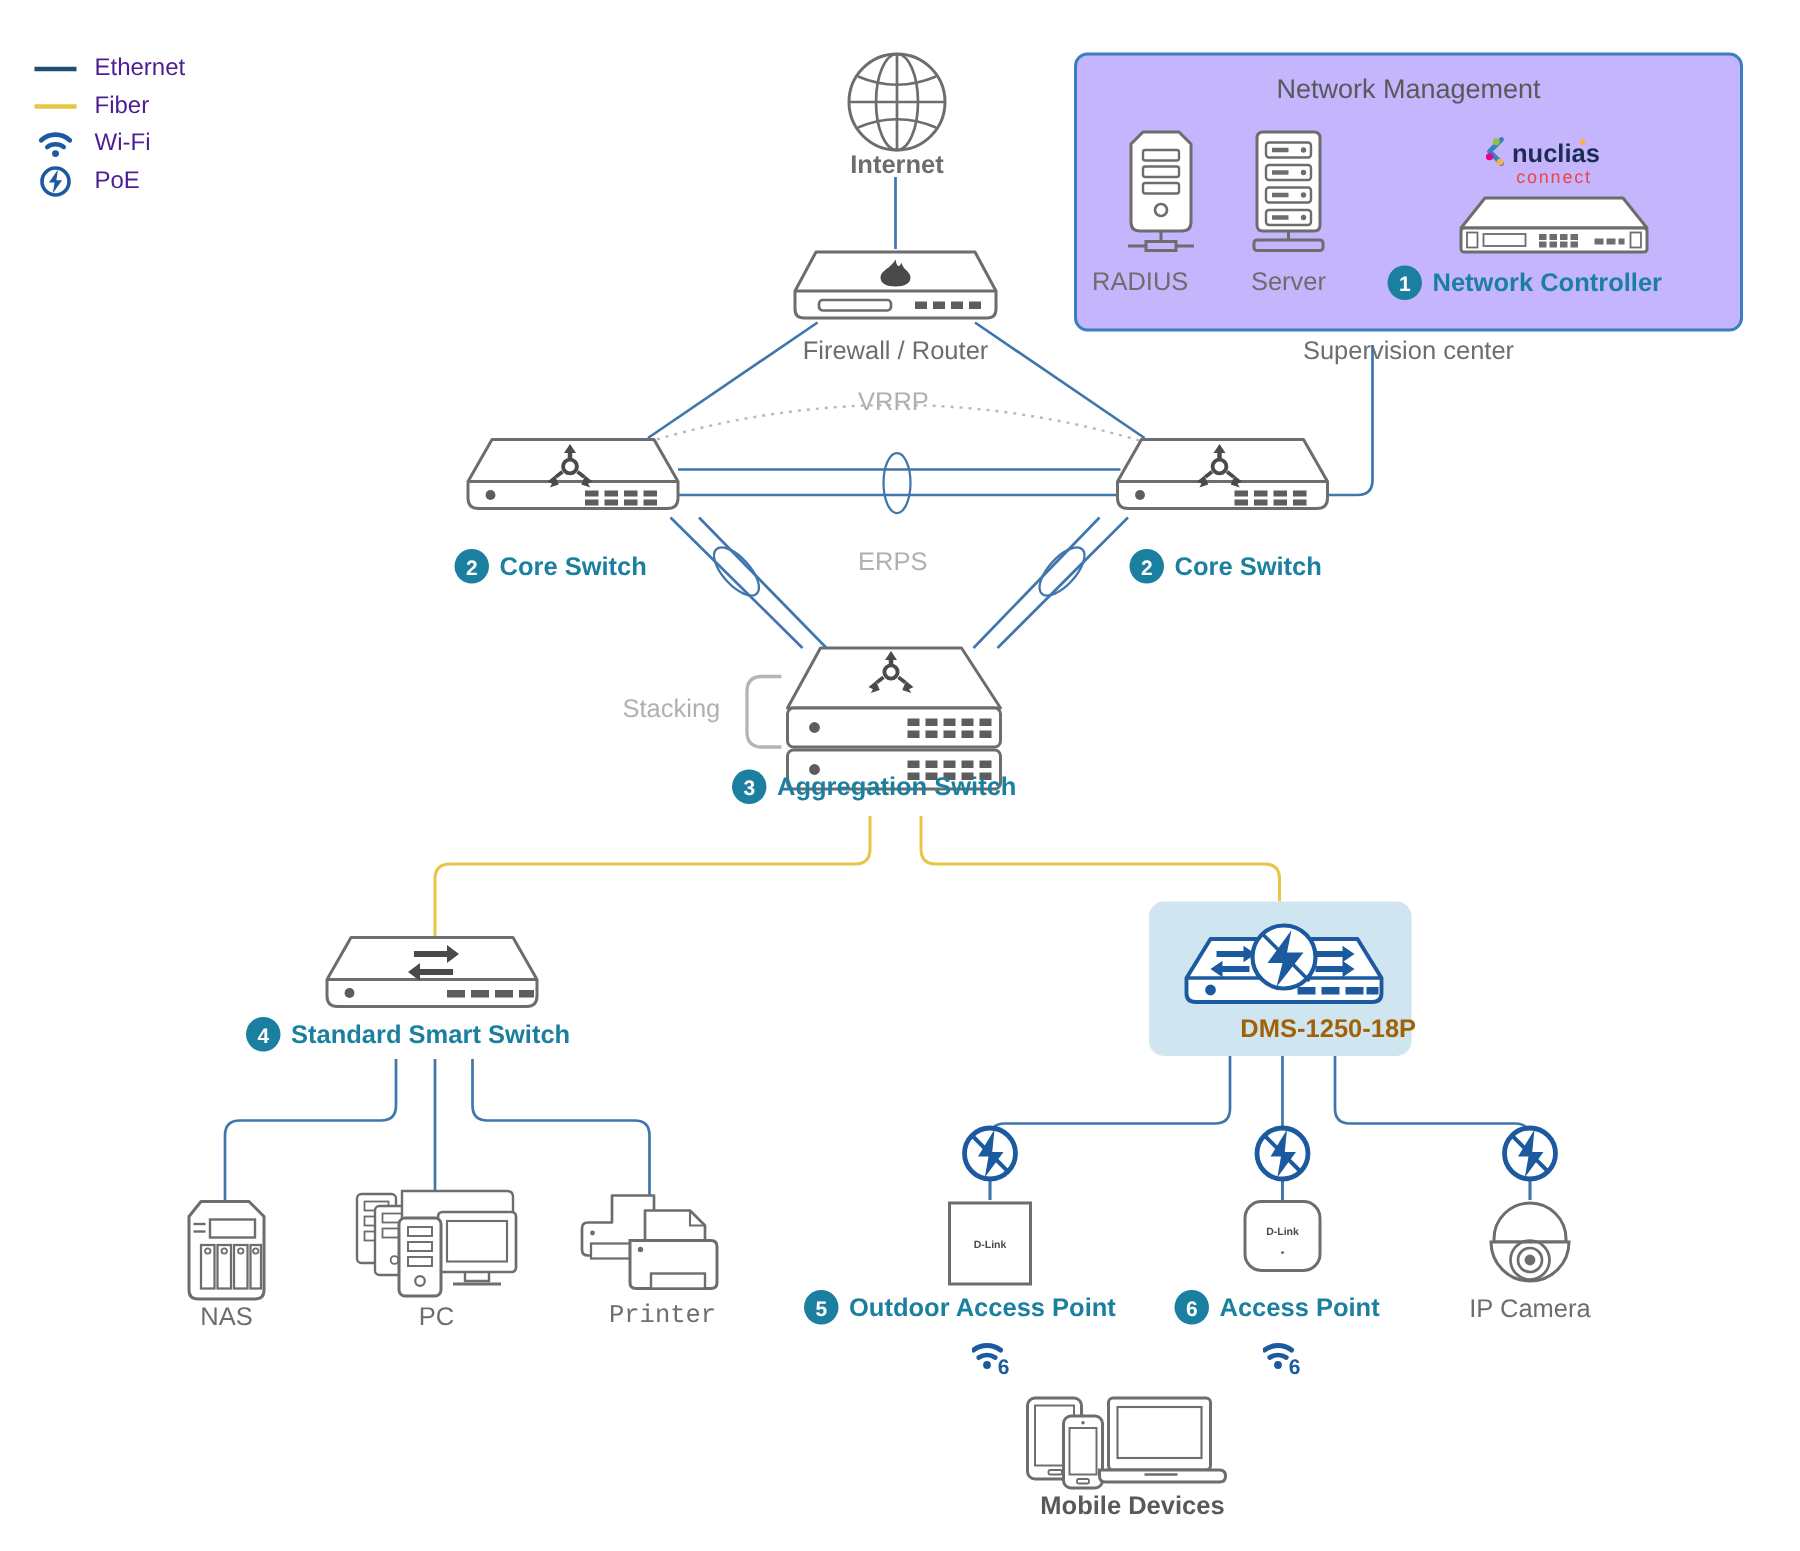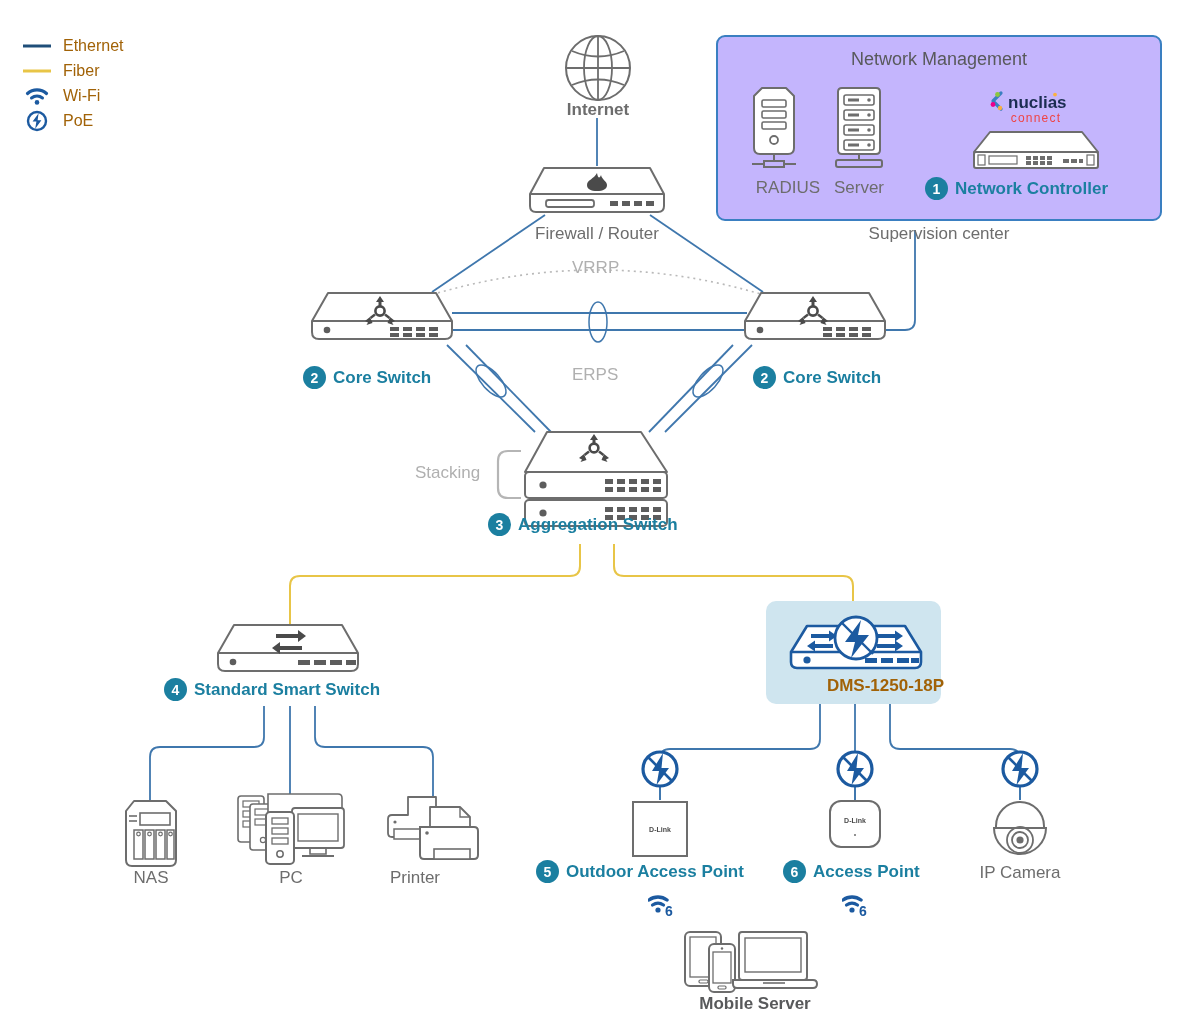--- a/index.html
+++ b/index.html
@@ -11,21 +11,21 @@
   .lbl-dark{color:#58595b;}
   .lbl-navy{color:#a16207;font-weight:bold;margin-left:32px;}
   .lbl-gray-it{color:#b0b0b0;font-size:17px;}
   .badge{display:inline-flex;align-items:center;justify-content:center;
          width:23px;height:23px;border-radius:50%;background:#1b7fa0;color:#fff;
          font-size:14px;font-weight:bold;vertical-align:middle;}
   .rowlbl{position:absolute;display:flex;align-items:center;gap:7px;white-space:nowrap;}
   .rowlbl .txt{font-size:17px;font-weight:bold;color:#1b7fa0;}
   .legend{position:absolute;left:22px;top:33px;}
   .legend-row{display:flex;align-items:center;height:25px;gap:11px;}
-  .legend-row .lg-txt{font-size:16px;color:#a16207;}
+  .legend-row .lg-txt{font-size:16px;color:#4c1d95;}
   .swatch{width:30px;display:flex;align-items:center;justify-content:center;}
   .panel{position:absolute;left:716px;top:35px;width:446px;height:186px;
          border:2px solid #3a7fc1;border-radius:9px;box-sizing:border-box;background:#c4b5fd;}
   .panel-title{position:absolute;width:100%;text-align:center;top:12px;
                font-size:18px;color:#58595b;}
   .hl-box{position:absolute;left:766px;top:601px;width:175px;height:103px;
           background:#cfe5ef;border-radius:10px;}
   .nuclias{position:absolute;left:986px;top:90px;width:100px;text-align:center;}
   .nuc-sub{font-size:12px;color:#ef4444;letter-spacing:1.2px;margin-top:-3px;}
 </style>
@@ -161,21 +161,21 @@
       <rect x="14" y="18" width="24" height="7" rx="1.5" fill="none" stroke="#6d6d6d" stroke-width="1.6"></rect>
       <rect x="14" y="29" width="24" height="7" rx="1.5" fill="none" stroke="#6d6d6d" stroke-width="1.6"></rect>
       <rect x="14" y="40" width="24" height="7" rx="1.5" fill="none" stroke="#6d6d6d" stroke-width="1.6"></rect>
       <circle cx="26" cy="58" r="4" fill="none" stroke="#6d6d6d" stroke-width="1.8"></circle>
       <line x1="26" y1="72" x2="26" y2="79" stroke="#6d6d6d" stroke-width="2"></line>
       <rect x="16" y="79" width="20" height="6" fill="none" stroke="#6d6d6d" stroke-width="2"></rect>
       <line x1="4" y1="82" x2="16" y2="82" stroke="#6d6d6d" stroke-width="2"></line>
       <line x1="36" y1="82" x2="48" y2="82" stroke="#6d6d6d" stroke-width="2"></line>
     </svg>
   </div>
-  <div class="lbl" style="left:728px;top:178px;width:92px;text-align:right;">RADIUS</div>
+  <div class="lbl" style="left:728px;top:178px;width:92px;text-align:left;">RADIUS</div>
 
   <div class="node" style="left:828px;top:84px;">
     <svg width="62" height="86" viewBox="0 0 62 86">
       <path d="M14 4 L48 4 Q52 4 52 8 L52 66 Q52 70 48 70 L14 70 Q10 70 10 66 L10 8 Q10 4 14 4 Z" fill="#fff" stroke="#6d6d6d" stroke-width="2"></path>
       <g>
         <rect x="16" y="11" width="30" height="10" rx="2" fill="none" stroke="#6d6d6d" stroke-width="1.6"></rect>
         <rect x="16" y="26" width="30" height="10" rx="2" fill="none" stroke="#6d6d6d" stroke-width="1.6"></rect>
         <rect x="16" y="41" width="30" height="10" rx="2" fill="none" stroke="#6d6d6d" stroke-width="1.6"></rect>
         <rect x="16" y="56" width="30" height="10" rx="2" fill="none" stroke="#6d6d6d" stroke-width="1.6"></rect>
       </g>
@@ -452,21 +452,21 @@
       <rect x="12" y="36" width="26" height="10" fill="#fff" stroke="#6d6d6d" stroke-width="1.5"></rect>
 
       <path d="M48 14 L78 14 L88 24 L88 36 L48 36 Z" fill="#fff" stroke="#6d6d6d" stroke-width="1.8" stroke-linejoin="round"></path>
       <path d="M78 14 L78 24 L88 24" fill="none" stroke="#6d6d6d" stroke-width="1.4"></path>
 
       <path d="M38 34 L92 34 Q96 34 96 38 L96 62 Q96 66 92 66 L42 66 Q38 66 38 62 Z" fill="#fff" stroke="#6d6d6d" stroke-width="2"></path>
       <circle cx="45" cy="40" r="1.8" fill="#6d6d6d"></circle>
       <rect x="52" y="56" width="36" height="10" fill="#fff" stroke="#6d6d6d" stroke-width="1.6"></rect>
     </svg>
   </div>
-  <div class="lbl" style="left:374px;top:868px;width:82px;text-align:center;">Printer</div>
+  <div class="lbl" style="left:406px;top:868px;width:82px;text-align:left;font-family:Liberation Mono, monospace;">Printer</div>
 
   <div class="node" style="left:639px;top:748px;">
     <svg width="42" height="42" viewBox="0 0 42 42">
       <circle cx="21" cy="21" r="17" fill="#fff" stroke="#1c5aa0" stroke-width="3.2"></circle>
       <path d="M24 5 L13 23 L20 23 L17.5 37 L30 20 L22.5 20 Z" fill="#1c5aa0"></path>
       <line x1="9" y1="9" x2="33" y2="33" stroke="#1c5aa0" stroke-width="2.6"></line>
     </svg>
   </div>
   <div class="node" style="left:834px;top:748px;">
     <svg width="42" height="42" viewBox="0 0 42 42">
@@ -544,15 +544,15 @@
       <rect x="32" y="24" width="18" height="31" fill="none" stroke="#6d6d6d" stroke-width="1.3"></rect>
       <circle cx="41" cy="20.5" r="1.2" fill="#6d6d6d"></circle>
       <rect x="37" y="58" width="8" height="3" rx="1.2" fill="none" stroke="#6d6d6d" stroke-width="1.2"></rect>
 
       <rect x="58" y="4" width="68" height="48" rx="3" fill="#fff" stroke="#6d6d6d" stroke-width="2"></rect>
       <rect x="64" y="10" width="56" height="34" fill="none" stroke="#6d6d6d" stroke-width="1.4"></rect>
       <path d="M52 52 L132 52 Q136 52 136 56 Q136 60 132 60 L56 60 Q52 60 52 56 Z" fill="#fff" stroke="#6d6d6d" stroke-width="2"></path>
       <line x1="82" y1="55" x2="104" y2="55" stroke="#6d6d6d" stroke-width="1.6"></line>
     </svg>
   </div>
-  <div class="lbl lbl-dark" style="left:679px;top:994px;width:152px;text-align:center;font-weight:bold;">Mobile Server</div>
+  <div class="lbl lbl-dark" style="left:679px;top:994px;width:152px;text-align:center;font-weight:bold;">Mobile Devices</div>
 
 </div>
 
 </body></html>

